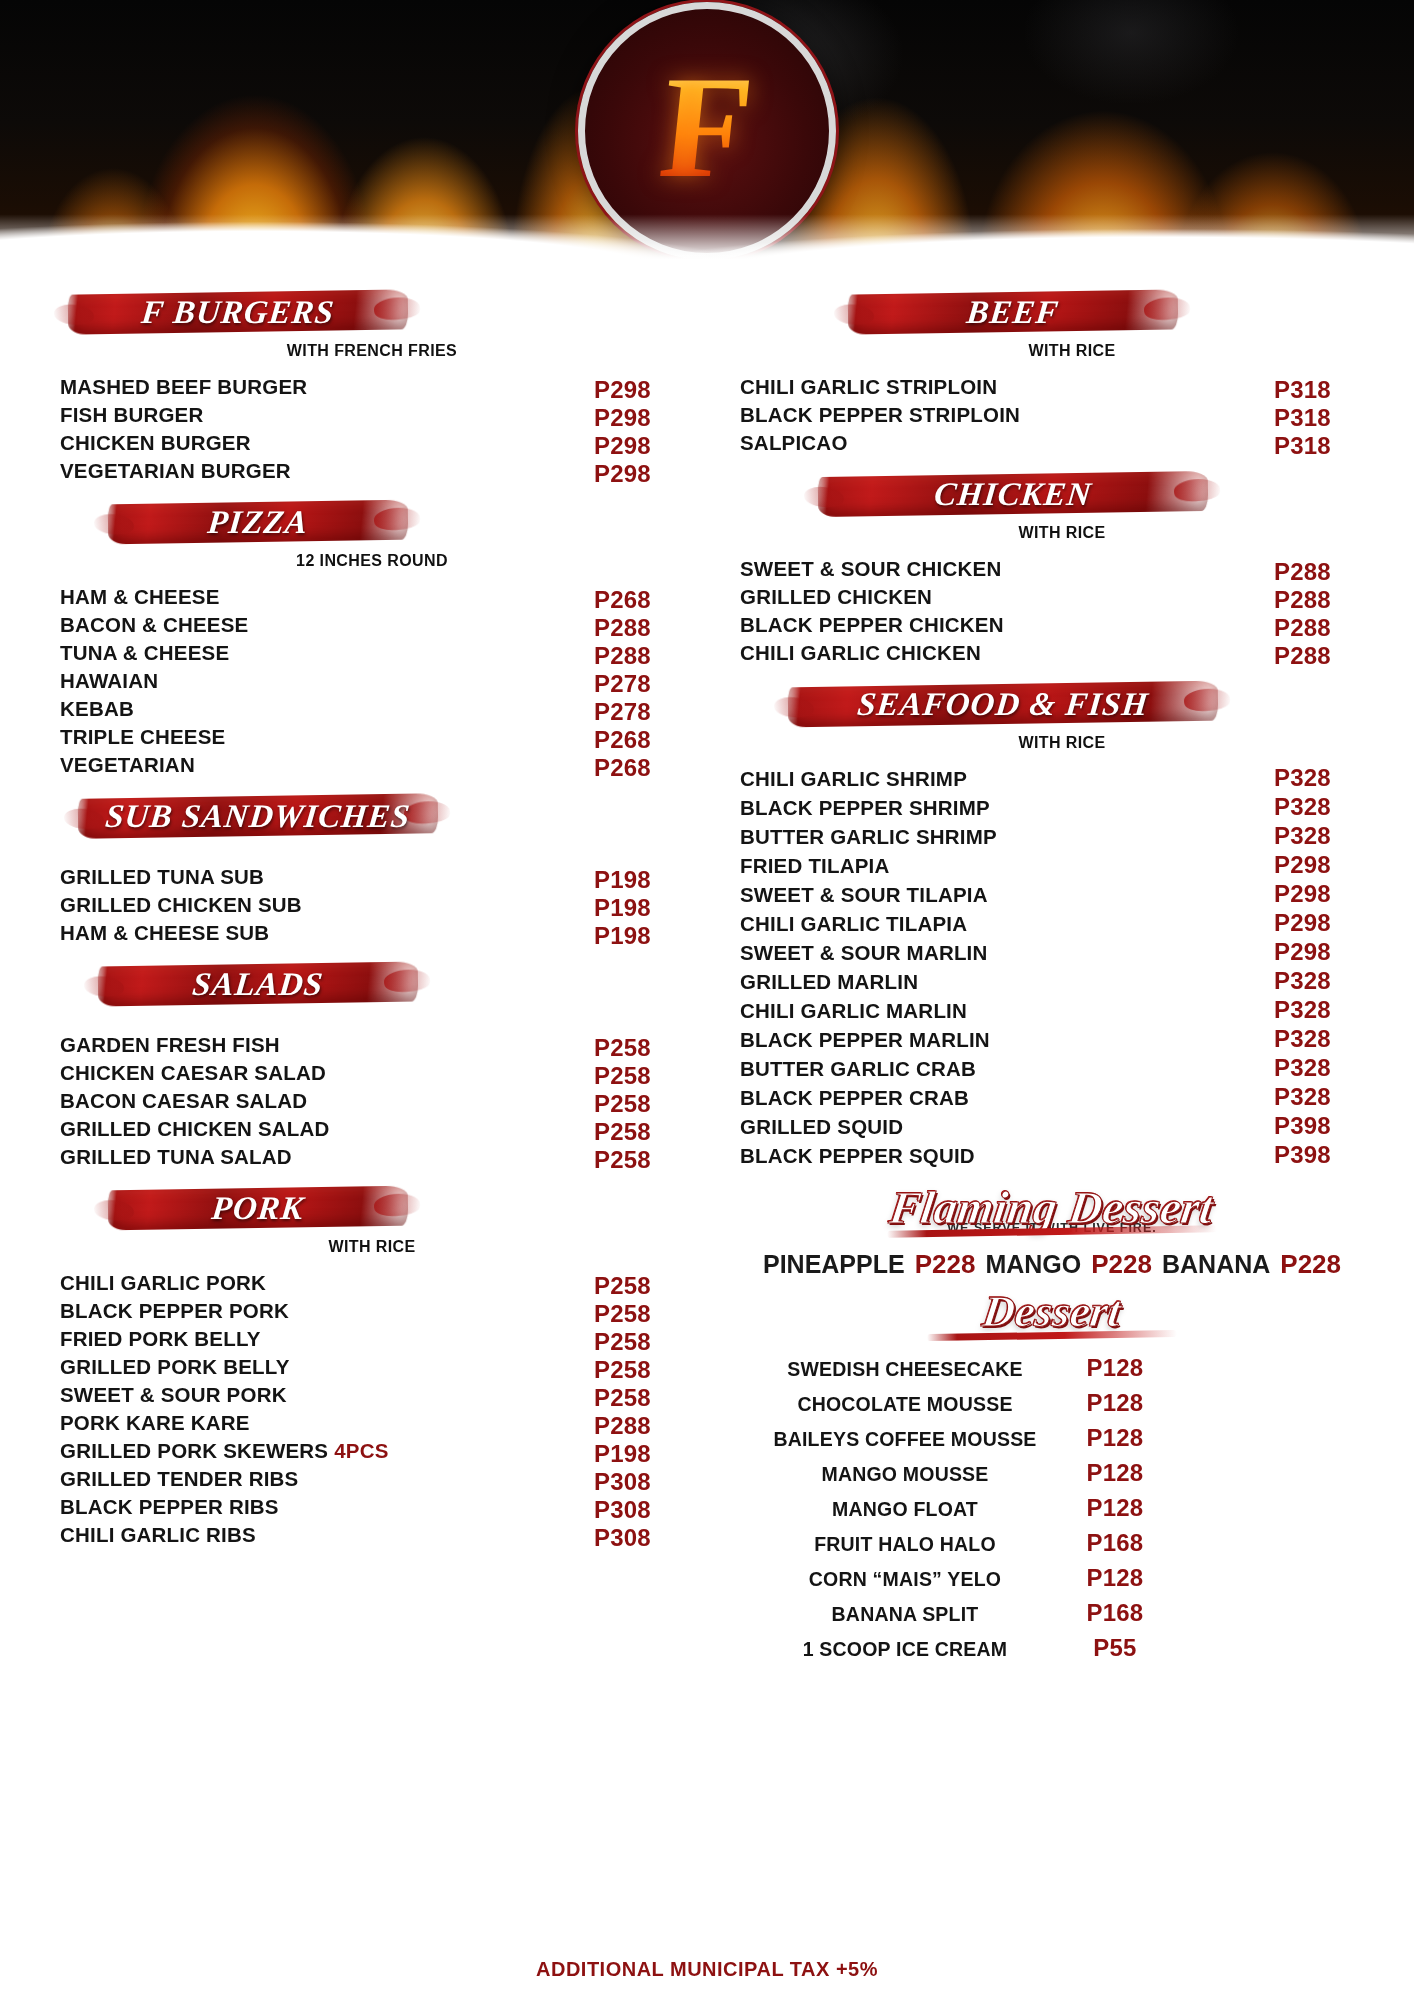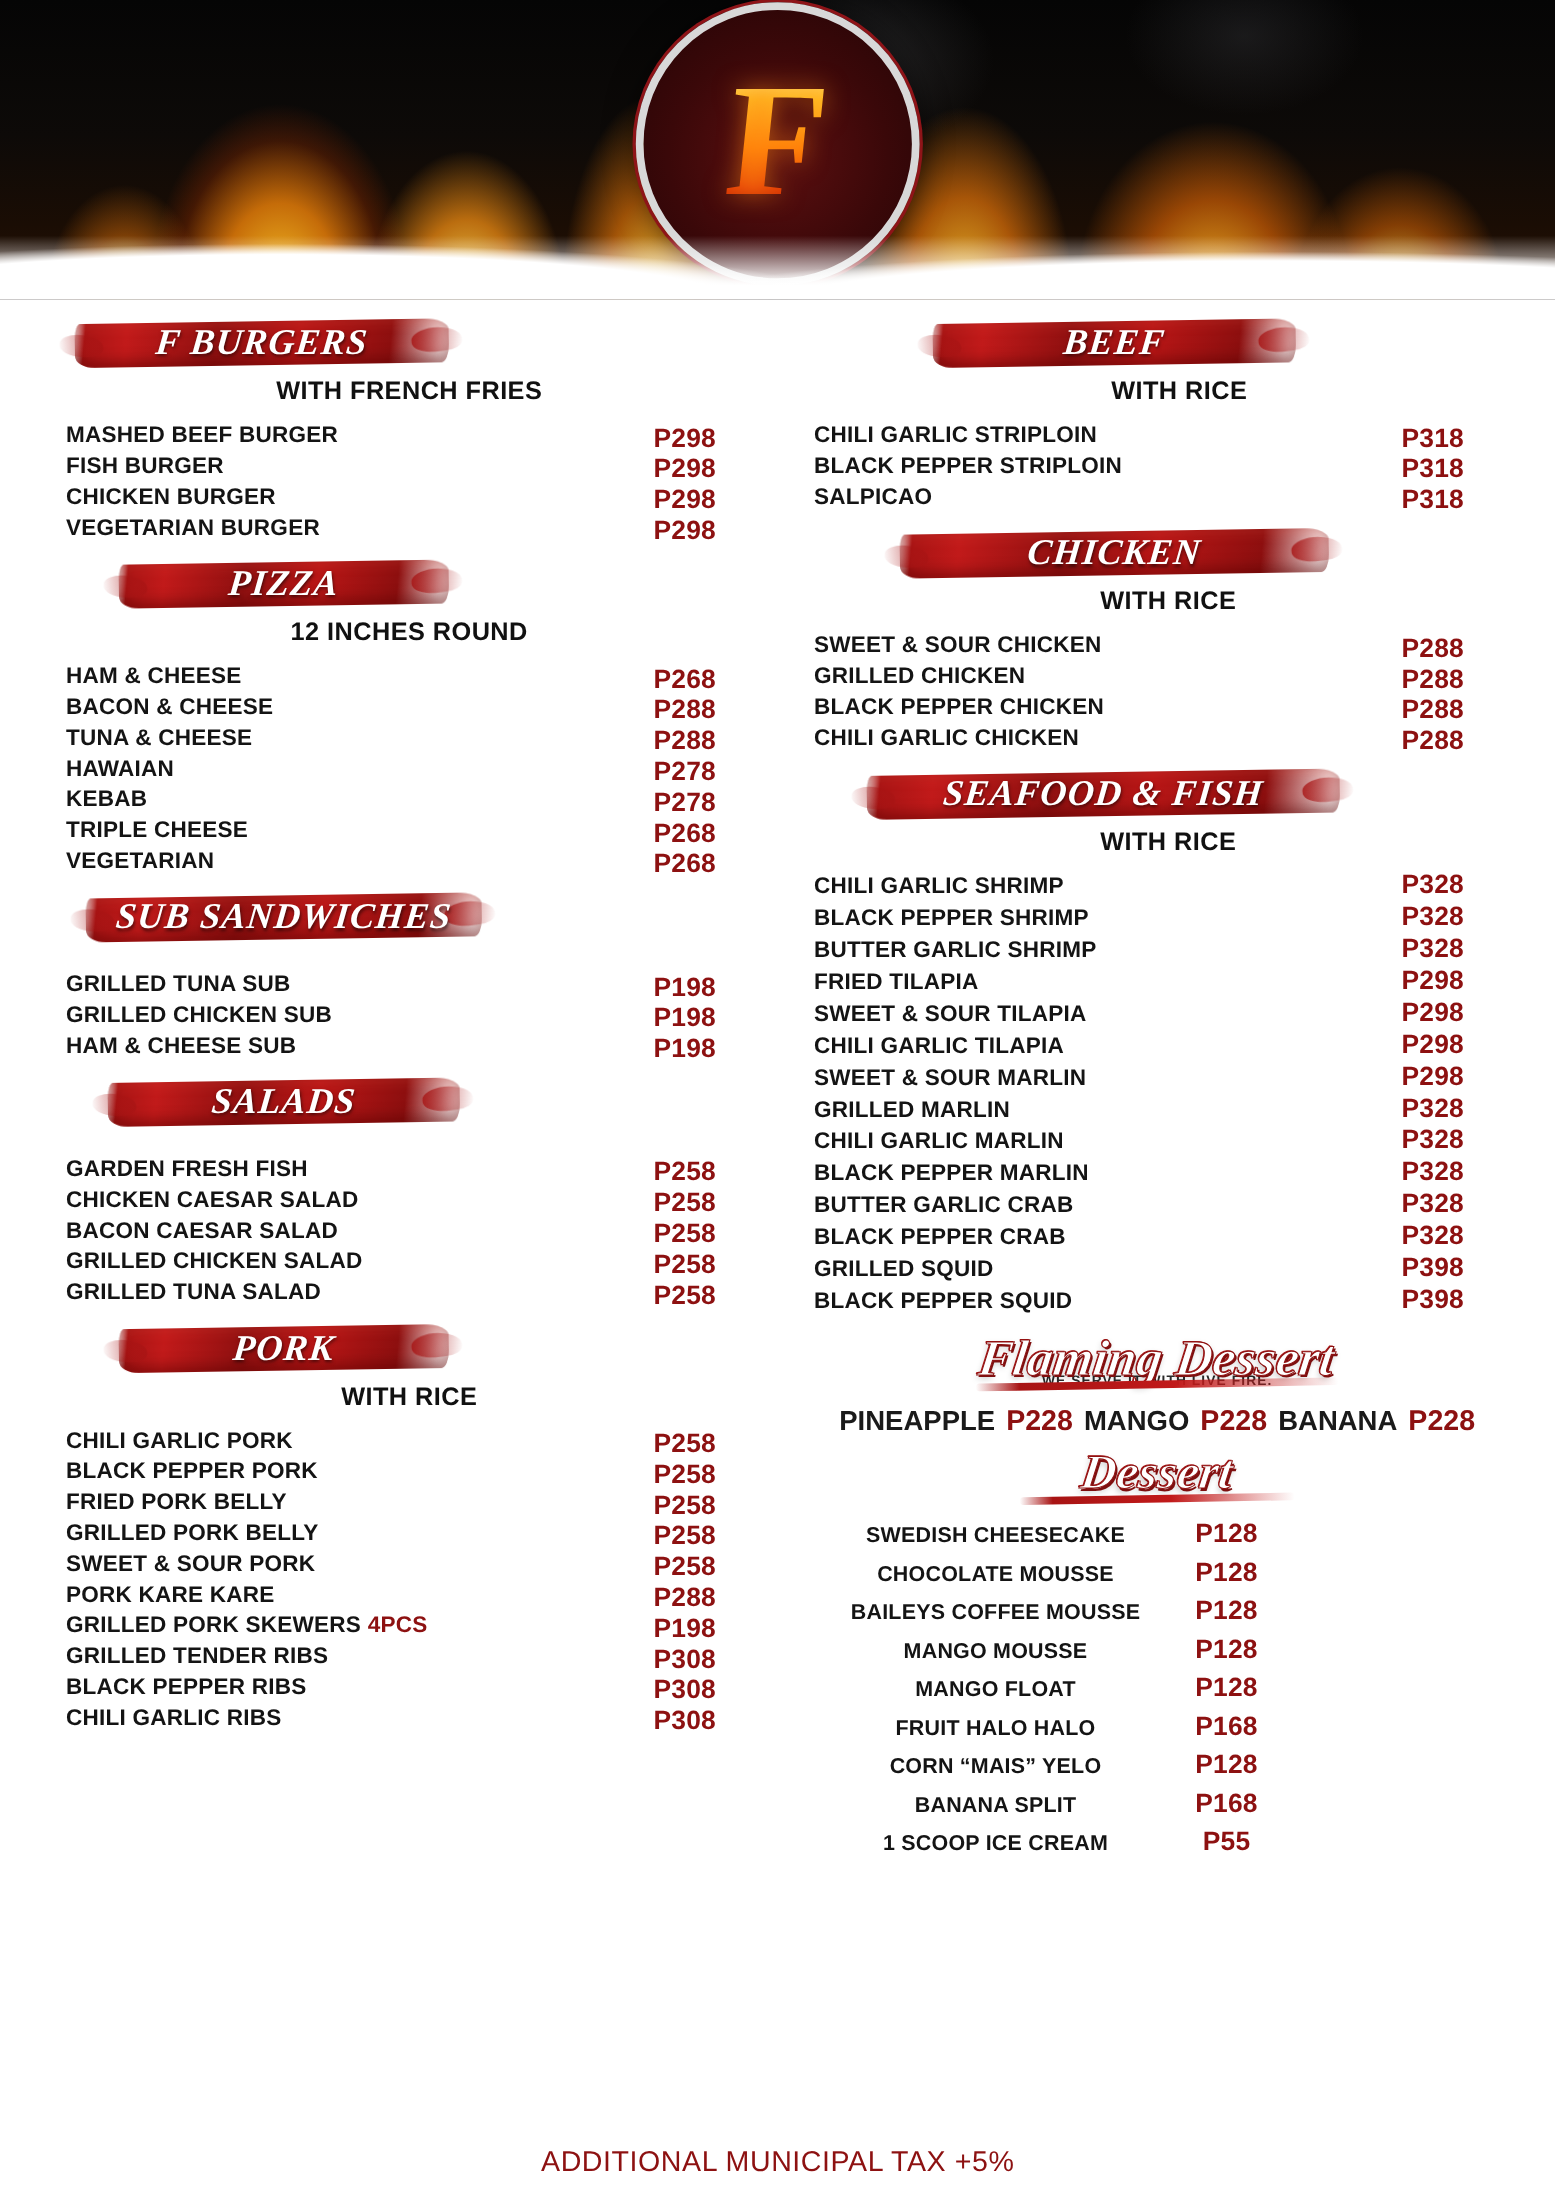--- a/index.html
+++ b/index.html
@@ -139,21 +139,21 @@
     color: #ffffff;
     text-transform: uppercase;
     line-height: 52px;
     transform: skewX(-6deg);
     text-shadow: 1px 2px 3px rgba(0,0,0,0.55);
     white-space: nowrap;
   }
 
   .subhead {
     text-align: center;
-    font-size: 23px;
+    font-size: 16px;
     font-weight: bold;
     letter-spacing: 0.4px;
     margin: 4px 0 6px 0;
     color: #111;
   }
 
   
   .items { margin: 12px; padding: 0; list-style: none; }
   .item {
     display: flex;
@@ -256,22 +256,22 @@
     text-align: center;
     top: 0;
   }
 
   
   .footer {
     position: absolute;
     left: 0; right: 0;
     bottom: 18px;
     text-align: center;
-    font-size: 26px;
-    font-weight: normal;
+    font-size: 20px;
+    font-weight: bold;
     letter-spacing: 0.5px;
     color: #8d1111;
   }
 
   .spacer-sm { height: 6px; }
 </style>
 </head>
 <body>
 
 <div class="banner">

